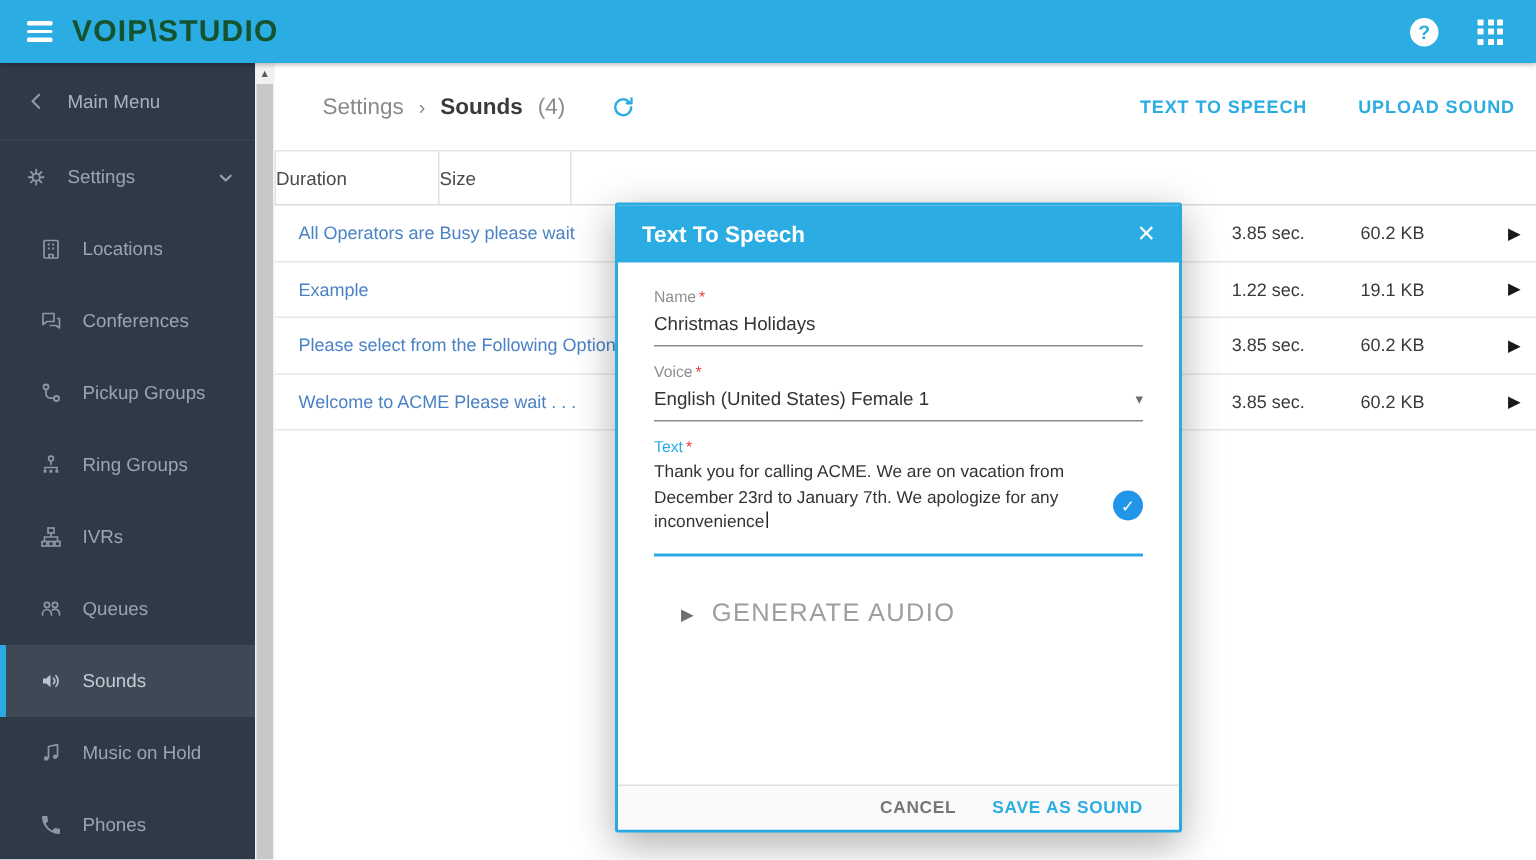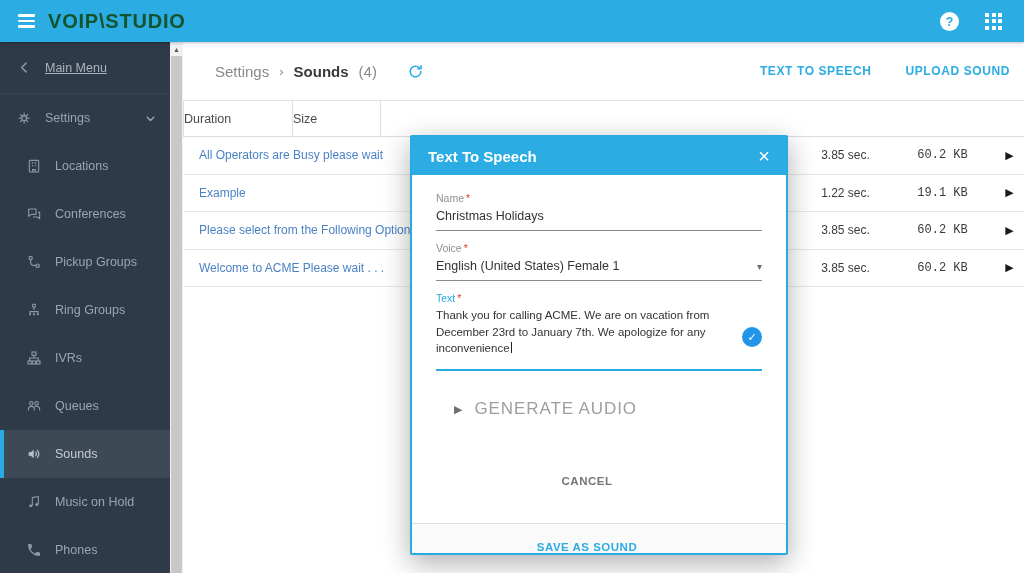--- a/index.html
+++ b/index.html
@@ -13,21 +13,21 @@
   .logo { color:#14532d; font-size:20px; font-weight:bold; letter-spacing:.8px; margin-left:2px; }
   .topbar-right { margin-left:auto; display:flex; align-items:center; gap:26px; padding-right:22px; }
   .help-circle { width:19px; height:19px; border-radius:50%; background:#fff; color:#2BACE2; font-size:13px; font-weight:bold; display:flex; align-items:center; justify-content:center; cursor:pointer; }
   .apps-grid { display:grid; grid-template-columns:repeat(3,4px); grid-auto-rows:4px; gap:2.5px; cursor:pointer; }
   .apps-grid i { background:#fff; display:block; border-radius:.5px; }
 
   
   .sidebar { position:absolute; top:42px; left:0; width:170px; bottom:0; background:#2E3A47; z-index:10; }
   .side-row { height:48px; display:flex; align-items:center; padding-left:14px; color:#9BA5B1; font-size:12.5px; cursor:pointer; }
   .side-row .s-icon { width:20px; height:18px; display:flex; align-items:center; justify-content:center; margin-right:11px; color:#8C97A5; flex:0 0 auto; }
-  .mainmenu-row { height:52px; color:#A9B2BD; border-bottom:1px solid rgba(255,255,255,.05);text-decoration:underline; }
+  .mainmenu-row { height:52px; color:#A9B2BD; border-bottom:1px solid rgba(255,255,255,.05); }
   .settings-row { position:relative; }
   .settings-row .chev-down { position:absolute; right:13px; color:#9BA5B1; }
   .side-sub { padding-left:24px; }
   .side-sub.selected { background:#3E4956; border-left:4px solid #29ABE2; padding-left:20px; color:#C3CBD4; }
   .side-sub.selected .s-icon { color:#BBC4CE; }
 
   
   .v-scrollbar { position:absolute; top:42px; left:170px; width:13px; bottom:0; background:#F1F1F1; z-index:12; }
   .v-scrollbar .sb-btn { height:14px; display:flex; align-items:center; justify-content:center; font-size:7px; color:#5a5a5a; cursor:pointer; }
   .v-scrollbar .sb-thumb { position:absolute; top:14px; bottom:0; left:1px; right:1px; background:#C8C8C8; cursor:pointer; }
@@ -47,21 +47,21 @@
   .thead { display:flex; height:36px; align-items:center; border-bottom:1px solid #DCDCDC; font-size:12.5px; color:#4A4A4A; }
   .col-trans { flex:1; padding-left:16px; }
   .col-dur { width:109px; text-align:center; }
   .col-size { width:88px; text-align:center; }
   .col-play { width:29px; text-align:center; }
   .thead .col-dur, .thead .col-size, .thead .col-play { border-left:1px solid #E0E0E0; align-self:stretch; display:flex; align-items:center; justify-content:flex-start; }
   .sort-arrow { color:#9a9a9a; font-size:12px; margin-left:6px; }
   .trow { display:flex; height:37.5px; align-items:center; border-bottom:1px solid #E8E8E8; font-size:12px; color:#3A3A3A; }
   .trow .col-trans a { color:#4B82C4; text-decoration:none; cursor:pointer; }
   .trow .col-dur { text-align:center; padding-right:14px; }
-  .trow .col-size { text-align:center; padding-right:17px;font-family:Liberation Mono, monospace; }
+  .trow .col-size { text-align:left; padding-right:17px; }
   .play-btn { background:none; border:none; color:#1a1a1a; font-size:11px; cursor:pointer; padding:2px; }
 
   
   .modal { position:absolute; top:135px; left:410px; width:378px; height:420px; background:#fff; border:2px solid #29ABE2; border-radius:2px; box-shadow:0 8px 28px rgba(0,0,0,.32); z-index:40; }
   .modal-header { height:38px; background:#2BACE2; display:flex; align-items:center; padding:0 12px 0 16px; }
   .modal-title { color:#fff; font-size:15px; font-weight:bold; }
   .modal-close { margin-left:auto; background:none; border:none; color:#fff; font-size:20px; line-height:1; cursor:pointer; padding:2px 4px; }
   .modal-body { padding:17px 24px 0 24px; position:relative; height:calc(100% - 68px); }
   .field { margin-bottom:11px; }
   .f-label { font-size:10.5px; color:#8F8F8F; }
@@ -71,21 +71,21 @@
   .f-select { display:flex; align-items:center; }
   .f-select .dd-arrow { margin-left:auto; color:#6E6E6E; font-size:10px; cursor:pointer; }
   .text-wrap { position:relative; margin-top:3px; }
   .text-area { font-size:11.5px; line-height:1.45; color:#333; padding-right:42px; cursor:text; }
   .caret { display:inline-block; width:1px; height:11px; background:#222; margin-left:1px; vertical-align:-1px; }
   .check-badge { position:absolute; right:0; top:20px; width:20px; height:20px; border-radius:50%; background:#2196E8; color:#fff; font-size:11px; display:flex; align-items:center; justify-content:center; }
   .text-underline { border-bottom:2px solid #29ABE2; margin-top:12px; }
   .gen-audio { display:flex; align-items:center; gap:12px; margin:28px 0 0 18px; background:none; border:none; cursor:pointer; font-family:inherit; }
   .gen-audio .tri { color:#6F6F6F; font-size:11px; }
   .gen-audio .gen-label { color:#9E9E9E; font-size:17px; font-weight:500; letter-spacing:.9px; }
-  .modal-footer { position:absolute; left:0; right:0; bottom:0; height:30px; background:#FAFAFA; border-top:1px solid #E0E0E0; display:flex; align-items:center; justify-content:flex-end; gap:54px; padding-right:24px;flex-direction:column; }
+  .modal-footer { position:absolute; left:0; right:0; bottom:0; height:30px; background:#FAFAFA; border-top:1px solid #E0E0E0; display:flex; align-items:center; justify-content:flex-end; gap:24px; padding-right:24px; }
   .modal-footer button { background:none; border:none; font-family:inherit; font-size:11.5px; font-weight:bold; letter-spacing:.5px; cursor:pointer; }
   .btn-cancel { color:#757575; }
   .btn-save { color:#2BACE2; }
 
   svg.ic { display:block; }
 </style>
 </head>
 <body>
 
 <div class="page">

